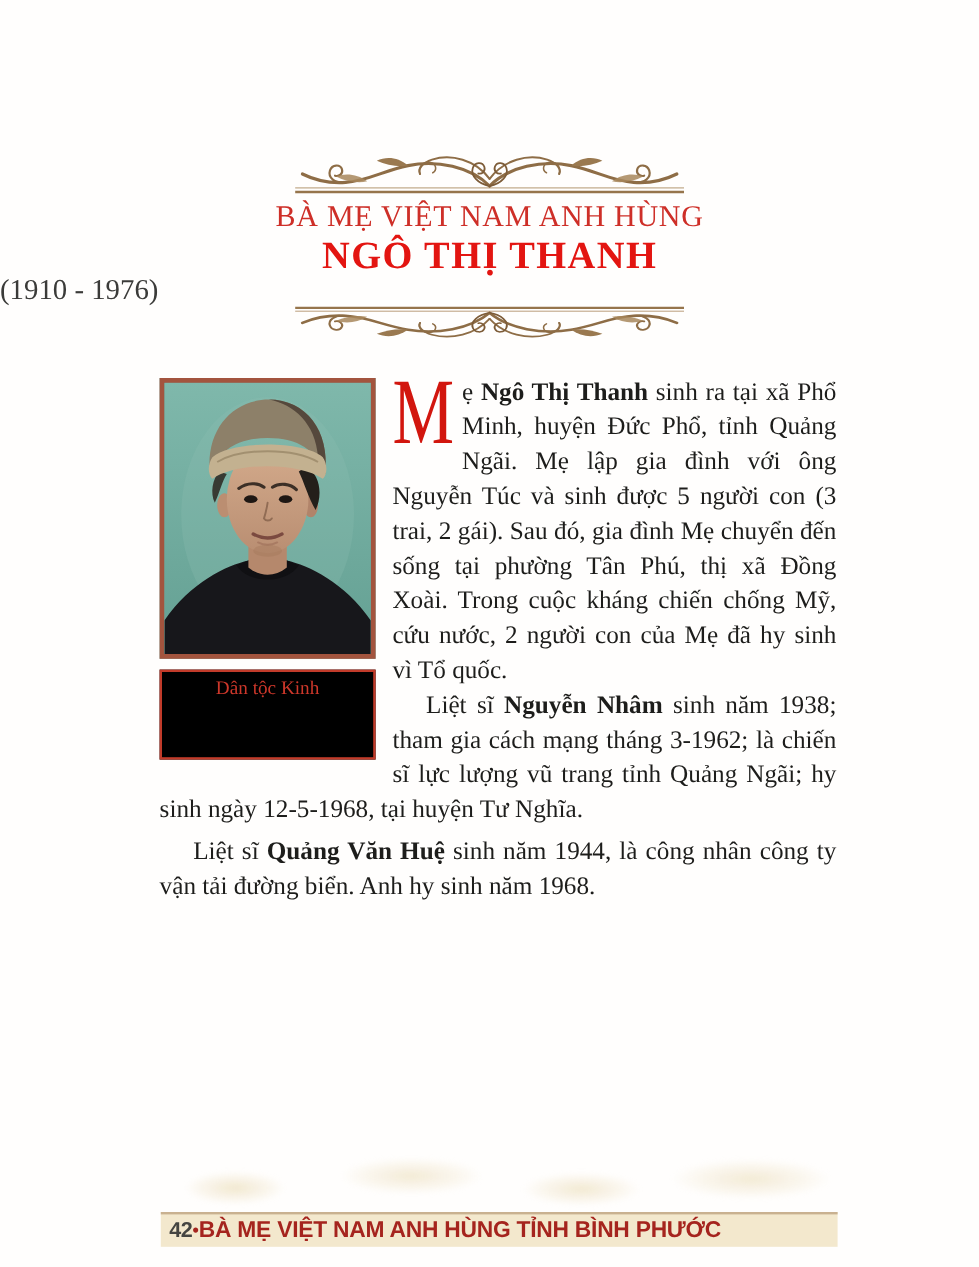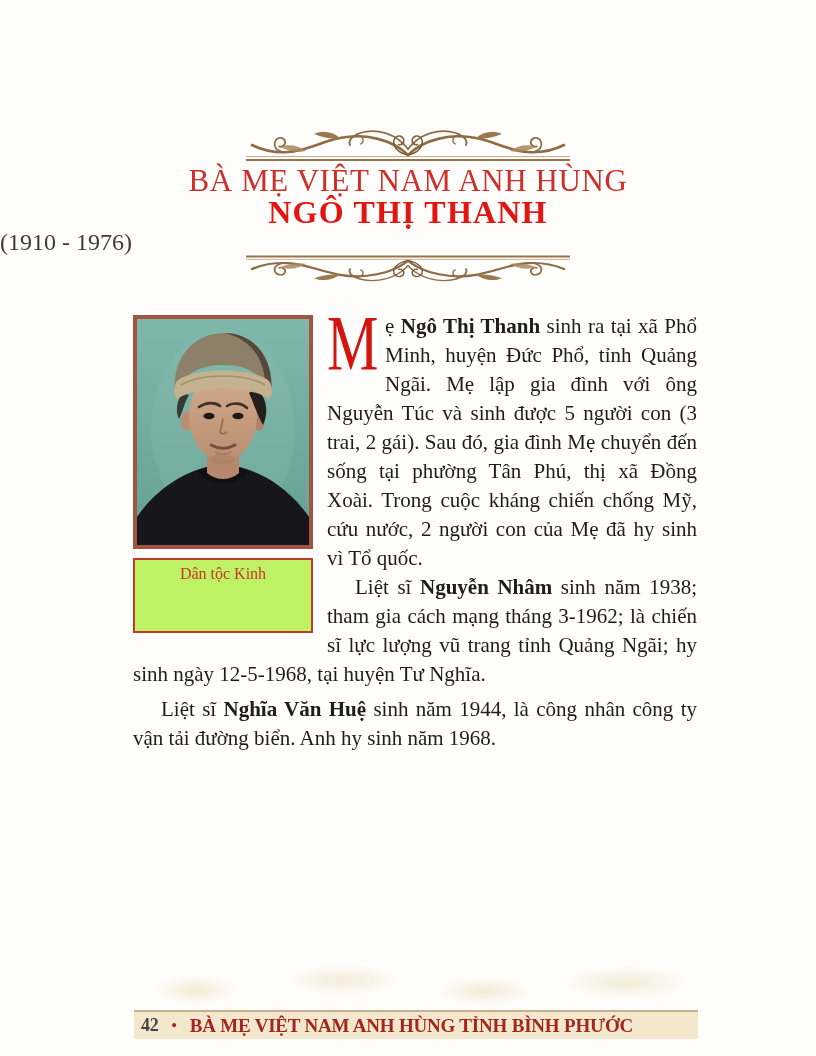--- a/index.html
+++ b/index.html
@@ -6,37 +6,37 @@
   .page{
     position:relative;width:816px;height:1056px;background:#fffefd;overflow:hidden;
     font-family:"Liberation Serif","DejaVu Serif",serif;color:#1d1d1b;
   }
   
   .orn{position:absolute;left:244px;width:328px;}
   .orn-top{top:127px;height:36px;}
   .orn-bottom{top:254px;height:30px;}
   .series-title{
     position:absolute;left:0;right:0;top:166px;text-align:center;
-    font-size:31px;line-height:30px;letter-spacing:.6px;color:#ce2f28;font-weight:500;
+    font-size:25px;line-height:30px;letter-spacing:.6px;color:#ce2f28;font-weight:500;
   }
   .mother-name{
     position:absolute;left:0;right:0;top:194px;text-align:center;
     font-size:32px;line-height:36px;letter-spacing:1.2px;color:#e31511;font-weight:bold;
   }
   .life-years{
     position:absolute;left:0;right:0;top:228px;text-align:left;
     font-size:24px;line-height:28px;color:#3b3b39;
   }
   
   .content{position:absolute;left:133px;top:312px;width:564px;font-size:21px;line-height:29px;text-align:justify;}
   .photo-col{float:left;width:180px;margin:3px 14px 6px 0;}
   .photo-frame{box-sizing:border-box;width:180px;height:234px;border:4px solid #a3543e;background:#6fab9e;}
   .caption-box{
     box-sizing:border-box;margin-top:9px;width:180px;height:75px;
-    border:2px solid #c23b2a;background:#bef264;text-align:center;padding-top:3px;
+    border:2px solid #c23b2a;background:#000000;text-align:center;padding-top:3px;
   }
   .caption-line{font-size:16px;line-height:22px;color:#cd372a;}
   .content p{margin:0;}
   .content p.indent{text-indent:28px;}
   .content p + p{margin-top:0;}
   .content p.gap{margin-top:6px;}
   b{font-weight:bold;}
   .dropcap{
     float:left;width:50px;margin:3px 8px 0 0;color:#d2160e;
     font-size:78px;line-height:56px;transform:scaleX(.74);transform-origin:0 62%;
@@ -48,22 +48,22 @@
       radial-gradient(60px 20px at 12% 60%, rgba(238,226,196,.8), transparent 70%),
       radial-gradient(85px 22px at 38% 40%, rgba(238,226,196,.7), transparent 70%),
       radial-gradient(70px 20px at 63% 62%, rgba(238,226,196,.75), transparent 70%),
       radial-gradient(95px 24px at 88% 45%, rgba(238,226,196,.7), transparent 70%);
     filter:blur(2px);
   }
   
   .footer-bar{
     position:absolute;left:134px;top:1010px;width:557px;height:27px;
     border-top:2px solid #c9b190;background:#f3e8cd;
-    display:flex;align-items:center;gap:13px;padding-left:7px;box-sizing:content-box;
-    font-family:Liberation Serif, serif;font-weight:bold;
+    display:flex;align-items:center;gap:0;padding-left:7px;box-sizing:content-box;
+    font-family:Liberation Sans, sans-serif;font-weight:bold;
   }
   .page-number{font-size:18px;color:#454542;letter-spacing:-.3px;}
   .footer-bullet{font-size:15px;color:#a5241e;}
   .footer-title{font-size:19px;color:#a5241e;letter-spacing:-.2px;}
 </style>
 </head>
 <body>
 
 <div class="page">
 
@@ -137,21 +137,21 @@
       </div>
       <div class="caption-box">
         <div class="caption-line">Dân tộc Kinh</div>
       </div>
     </div>
 
     <p><span class="dropcap">M</span><span>ẹ </span><b>Ngô Thị Thanh</b><span> sinh ra tại xã Phổ Minh, huyện Đức Phổ, tỉnh Quảng Ngãi. Mẹ lập gia đình với ông Nguyễn Túc và sinh được 5 người con (3 trai, 2 gái). Sau đó, gia đình Mẹ chuyển đến sống tại phường Tân Phú, thị xã Đồng Xoài. Trong cuộc kháng chiến chống Mỹ, cứu nước, 2 người con của Mẹ đã hy sinh vì Tổ quốc.</span></p>
 
     <p class="indent"><span>Liệt sĩ </span><b>Nguyễn Nhâm</b><span> sinh năm 1938; tham gia cách mạng tháng 3-1962; là chiến sĩ lực lượng vũ trang tỉnh Quảng Ngãi; hy sinh ngày 12-5-1968, tại huyện Tư Nghĩa.</span></p>
 
-    <p class="indent gap"><span>Liệt sĩ </span><b>Nghĩa Văn Huệ</b><span> sinh năm 1944, là công nhân công ty vận tải đường biển. Anh hy sinh năm 1968.</span></p>
+    <p class="indent gap"><span>Liệt sĩ </span><b>Quảng Văn Huệ</b><span> sinh năm 1944, là công nhân công ty vận tải đường biển. Anh hy sinh năm 1968.</span></p>
 
   </div>
 
   <div class="ghost"></div>
 
   <div class="footer-bar">
     <span class="page-number">42</span>
     <span class="footer-bullet">•</span>
     <span class="footer-title">BÀ MẸ VIỆT NAM ANH HÙNG TỈNH BÌNH PHƯỚC</span>
   </div>

